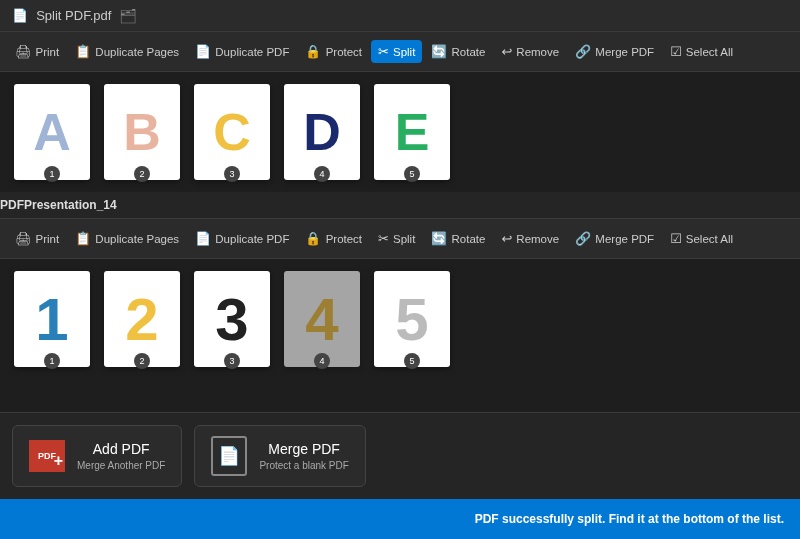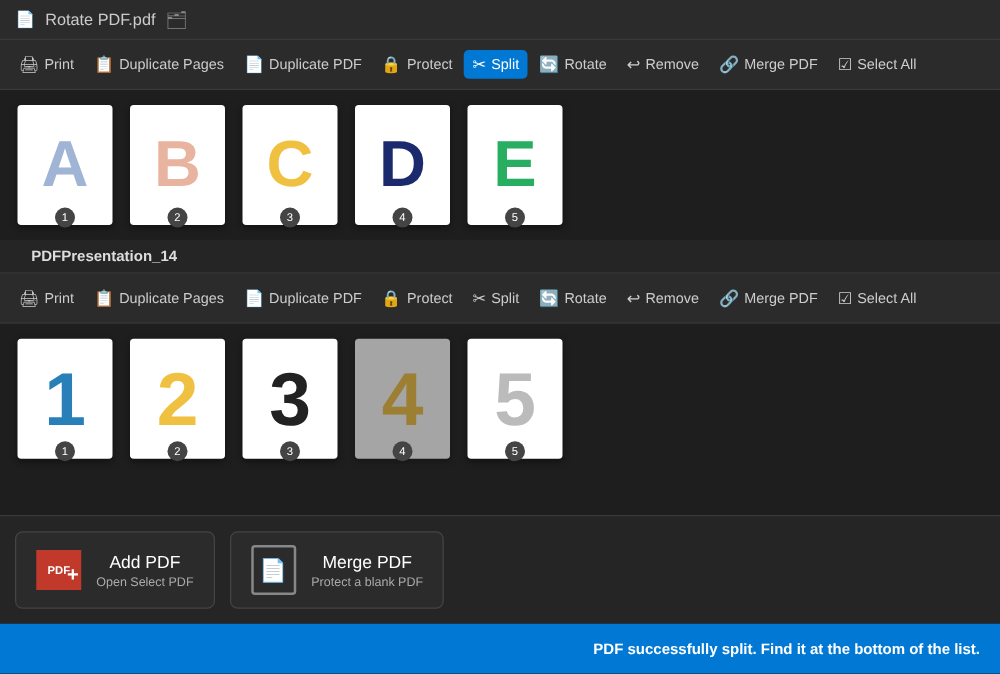--- a/index.html
+++ b/index.html
@@ -59,21 +59,21 @@
     }
     .toolbar-btn.active {
       background: #0078d4;
       color: #fff;
     }
     .toolbar-btn .btn-icon {
       font-size: 13px;
     }
     .section-label {
       background: #252525;
-      padding: 6px 25px;
+      padding: 6px 0;
       font-size: 12px;
       color: #ddd;
       font-weight: 600;
       border-bottom: 1px solid #3a3a3a;
     }
     .pages-area {
       background: #1e1e1e;
       padding: 12px;
       display: flex;
       gap: 10px;
@@ -185,21 +185,21 @@
       overflow: hidden;
       display: flex;
       flex-direction: column;
     }
   </style>
 </head>
 <body>
 
 <div class="title-bar">
   <span class="title-bar-icon">📄</span>
-  <span>Rotate PDF.pdf</span>
+  <span>Split PDF.pdf</span>
   <span style="color:#888;font-size:14px;">🗂</span>
 </div>
 
 <div class="sections-container">
 
   <div class="section">
     <div class="toolbar">
       <button class="toolbar-btn">
         <span class="btn-icon">🖨</span>
         <span>Print</span>
@@ -326,21 +326,21 @@
   </div>
 
   <div class="bottom-area">
     <button class="add-btn">
       <div class="add-btn-pdf-icon">
         <span style="font-size:9px;font-weight:bold;">PDF</span>
         <span style="font-size:16px;position:absolute;bottom:2px;right:2px;color:#fff;">+</span>
       </div>
       <div class="add-btn-text">
         <strong>Add PDF</strong>
-        <small>Open Select PDF</small>
+        <small>Merge Another PDF</small>
       </div>
     </button>
     <button class="add-btn">
       <div class="blank-btn-icon">
         <span>📄</span>
       </div>
       <div class="add-btn-text">
         <strong>Merge PDF</strong>
         <small>Protect a blank PDF</small>
       </div>

